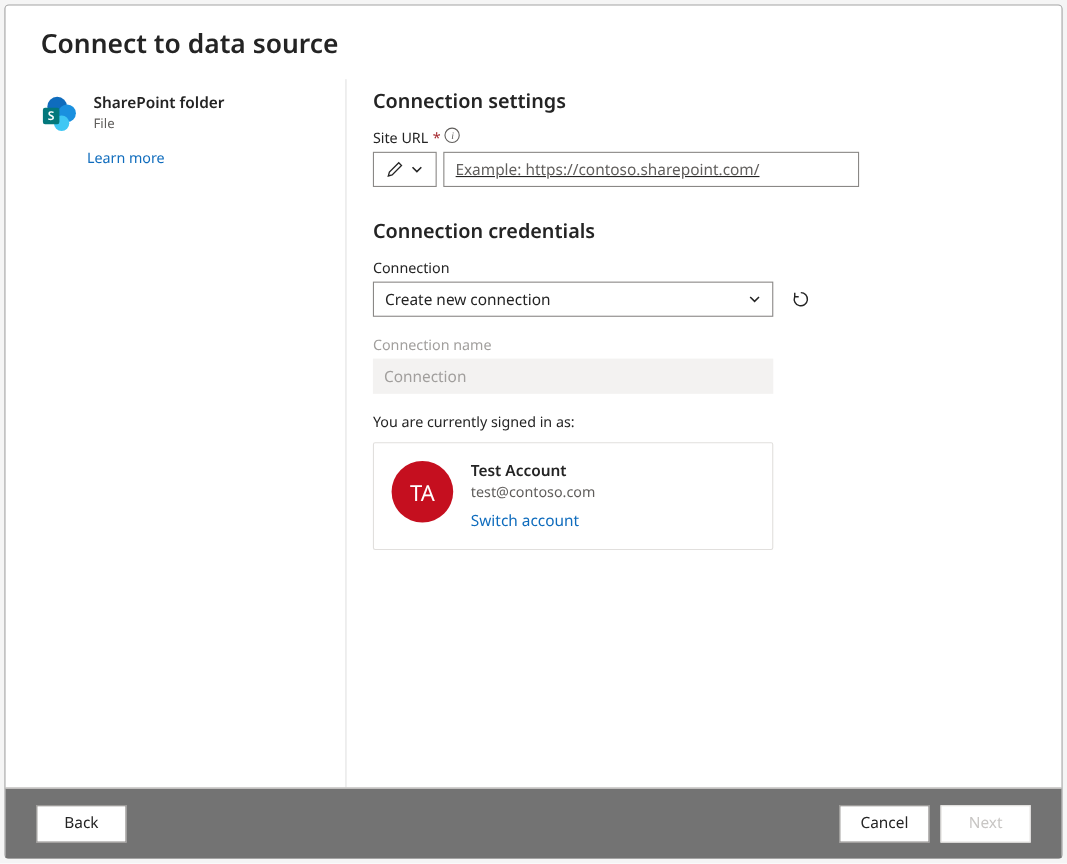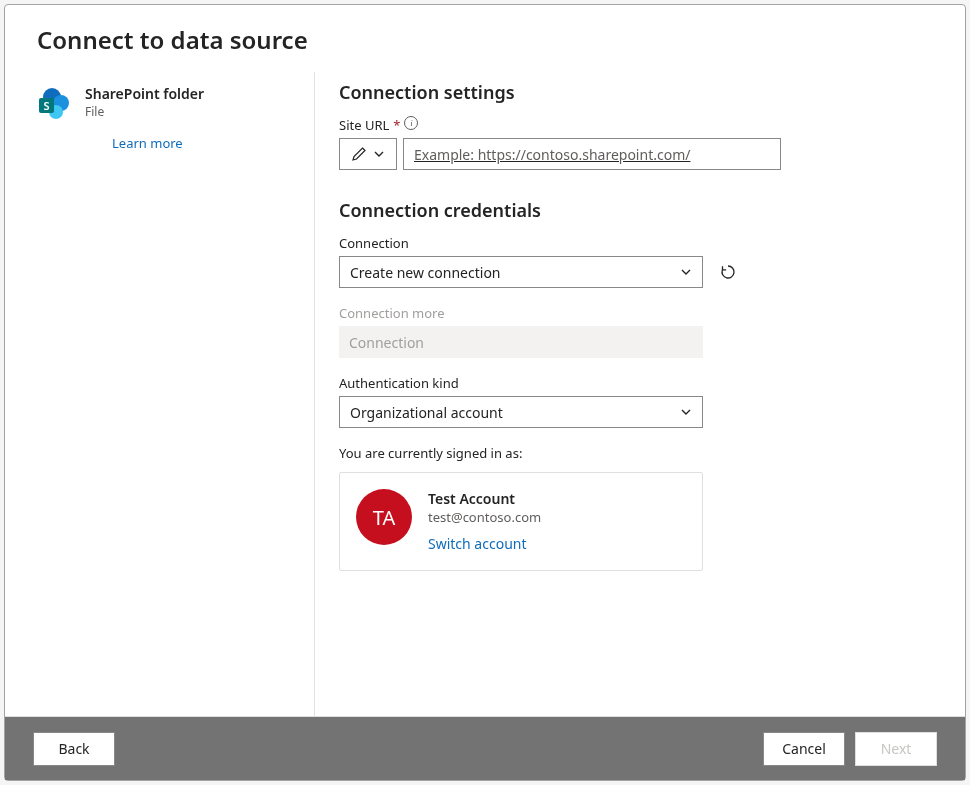--- a/index.html
+++ b/index.html
@@ -14,21 +14,21 @@
   .body { flex: 1; display: flex; padding: 8px 32px 0; overflow: hidden; }
   .left {
     width: 278px; padding-top: 14px; border-right: 1px solid #e1e1e1;
     display: flex; flex-direction: column; gap: 14px;
   }
   .source-row { display: flex; gap: 14px; align-items: flex-start; }
   .sp-icon { width: 34px; height: 34px; position: relative; }
   .sp-icon svg { width: 34px; height: 34px; }
   .source-name { font-size: 14px; font-weight: 600; color: #242424; line-height: 1.2; }
   .source-sub { font-size: 12px; color: #605e5c; }
-  .learn-link { color: #0f6cbd; font-size: 13px; text-decoration: none; margin-left: 75px; cursor: pointer; }
+  .learn-link { color: #0f6cbd; font-size: 13px; text-decoration: none; margin-left: 42px; cursor: pointer; }
   .right { flex: 1; padding: 8px 0 0 24px; overflow-y: auto; }
   .section-title { font-size: 18px; font-weight: 600; color: #242424; margin: 0 0 12px; }
   .section-title2 { margin-top: 28px; }
   .field { margin-bottom: 16px; }
   .label { font-size: 13px; color: #242424; display: flex; gap: 4px; margin-bottom: 4px; }
   .label .req { color: #a4262c; }
   .label.disabled { color: #a19f9d; }
   .info-icon { width:14px; height:14px; border:1px solid #605e5c; border-radius:50%; display:inline-flex; align-items:center; justify-content:center; font-size:9px; color:#605e5c; font-style:italic; font-family:Georgia,serif; }
   .url-row { display: flex; gap: 6px; }
   .picker-btn {
@@ -141,34 +141,25 @@
           <div class="refresh-btn">
             <svg width="18" height="18" viewBox="0 0 18 18">
                 <path d="M9 3a6 6 0 1 1-5.6 3.9" fill="none" stroke="#242424" stroke-width="1.3"></path>
                 <path d="M3.5 3.2v3.6h3.6" fill="none" stroke="#242424" stroke-width="1.3"></path>
               </svg>
           </div>
         </div>
       </div>
 
       <div class="field">
-        <div class="label disabled">Connection more</div>
+        <div class="label disabled">Connection name</div>
         <div class="disabled-input">Connection</div>
       </div>
 
 
-      <div class="field">
-        <div class="label">Authentication kind</div>
-        <div class="select">
-          <span>Organizational account</span>
-          <svg class="chevron" viewBox="0 0 12 12">
-              <path d="M2 4l4 4 4-4" fill="none" stroke="#242424" stroke-width="1.4"></path>
-            </svg>
-        </div>
-      </div>
 
       <div class="signed-note">You are currently signed in as:</div>
 
       <div class="account-card">
         <div class="avatar">TA</div>
         <div>
           <div class="acct-name">Test Account</div>
           <div class="acct-email">test@contoso.com</div>
           <a class="switch-link">Switch account</a>
         </div>

